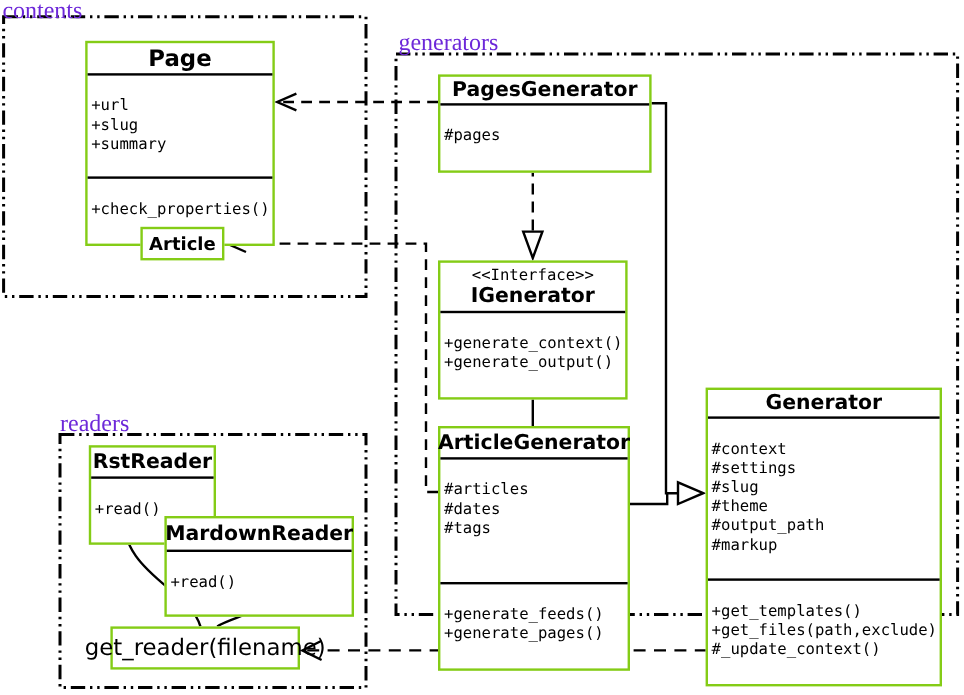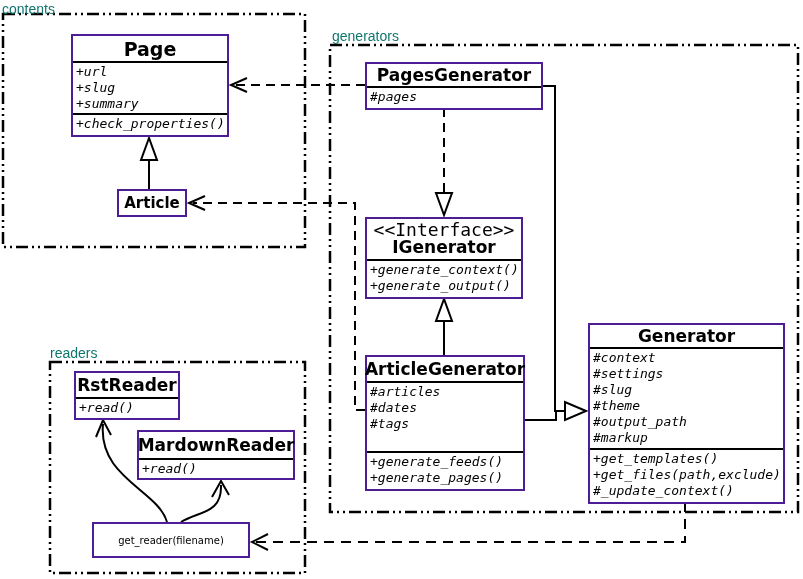--- a/index.html
+++ b/index.html
@@ -4,47 +4,46 @@
 <style>
   html,body { margin:0; padding:0; background:#ffffff; }
   #canvas {
     position:relative; width:803px; height:579px; background:#ffffff;
     font-family:"DejaVu Sans", sans-serif; color:#000;
     overflow:hidden;
   }
   #wires { position:absolute; left:0; top:0; width:803px; height:579px; }
 
   .pkg-label {
-    position:absolute; font-size:14px; line-height:18px; color:#0f766e;
-    font-family:Liberation Sans, sans-serif; white-space:nowrap;
+    position:absolute; font-size:20px; line-height:18px; color:#6d28d9;
+    font-family:Liberation Serif, serif; white-space:nowrap;
   }
 
   .uml-box {
-    position:absolute; background:#ffffff; border:2px solid #4c1d95;
+    position:absolute; background:#ffffff; border:2px solid #84cc16;
     box-sizing:border-box;
   }
   .uml-title {
     font-weight:bold; text-align:center; font-size:17px;
     font-family:"DejaVu Sans", sans-serif; white-space:nowrap;
     display:flex; align-items:center; justify-content:center;
   }
   .uml-stereotype {
     font-family:"DejaVu Sans Mono", monospace; font-weight:normal;
-    font-size:18px; text-align:center; line-height:15px; white-space:nowrap;
+    font-size:13px; text-align:center; line-height:15px; white-space:nowrap;
   }
   .uml-members {
     border-top:2px solid #000; font-family:"DejaVu Sans Mono", monospace;
-    font-size:13px; line-height:16px; padding:1px 3px; white-space:nowrap;
+    font-size:13px; line-height:16px; padding:18px 3px; white-space:nowrap;
     overflow:hidden;
-    font-style:italic;
   }
   .uml-members div { white-space:nowrap; }
   .plain-box {
     display:flex; align-items:center; justify-content:center;
-    font-size:10px; font-family:"DejaVu Sans", sans-serif; white-space:nowrap;
+    font-size:19px; font-family:"DejaVu Sans", sans-serif; white-space:nowrap;
   }
 </style>
 </head>
 <body>
 
 <div id="canvas">
 
   <svg id="wires" viewBox="0 0 803 579" xmlns="http://www.w3.org/2000/svg">
 
     <rect x="3" y="14" width="302" height="233" fill="none" stroke="#000" stroke-width="2.5" stroke-dasharray="12 4 2 4 2 4"></rect>

